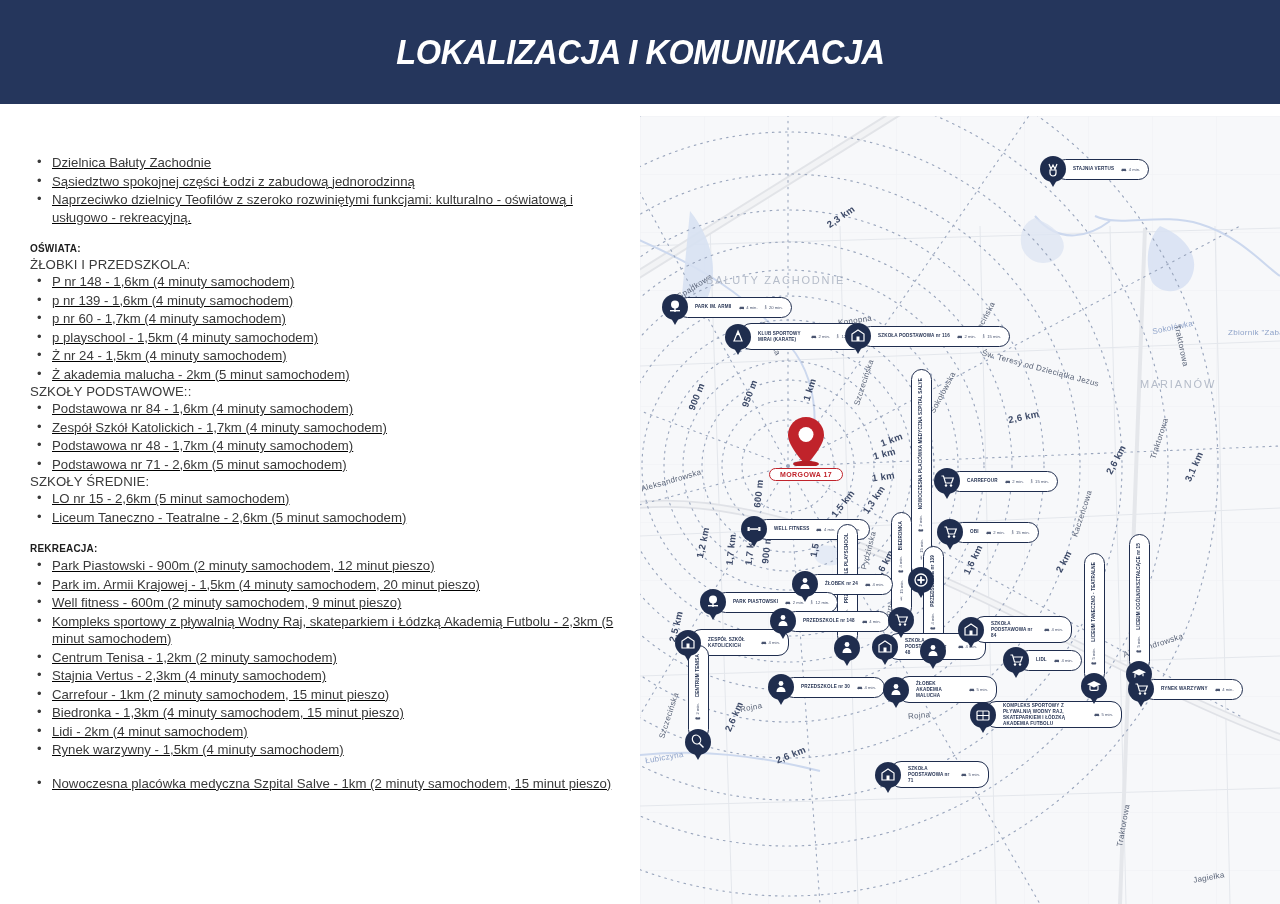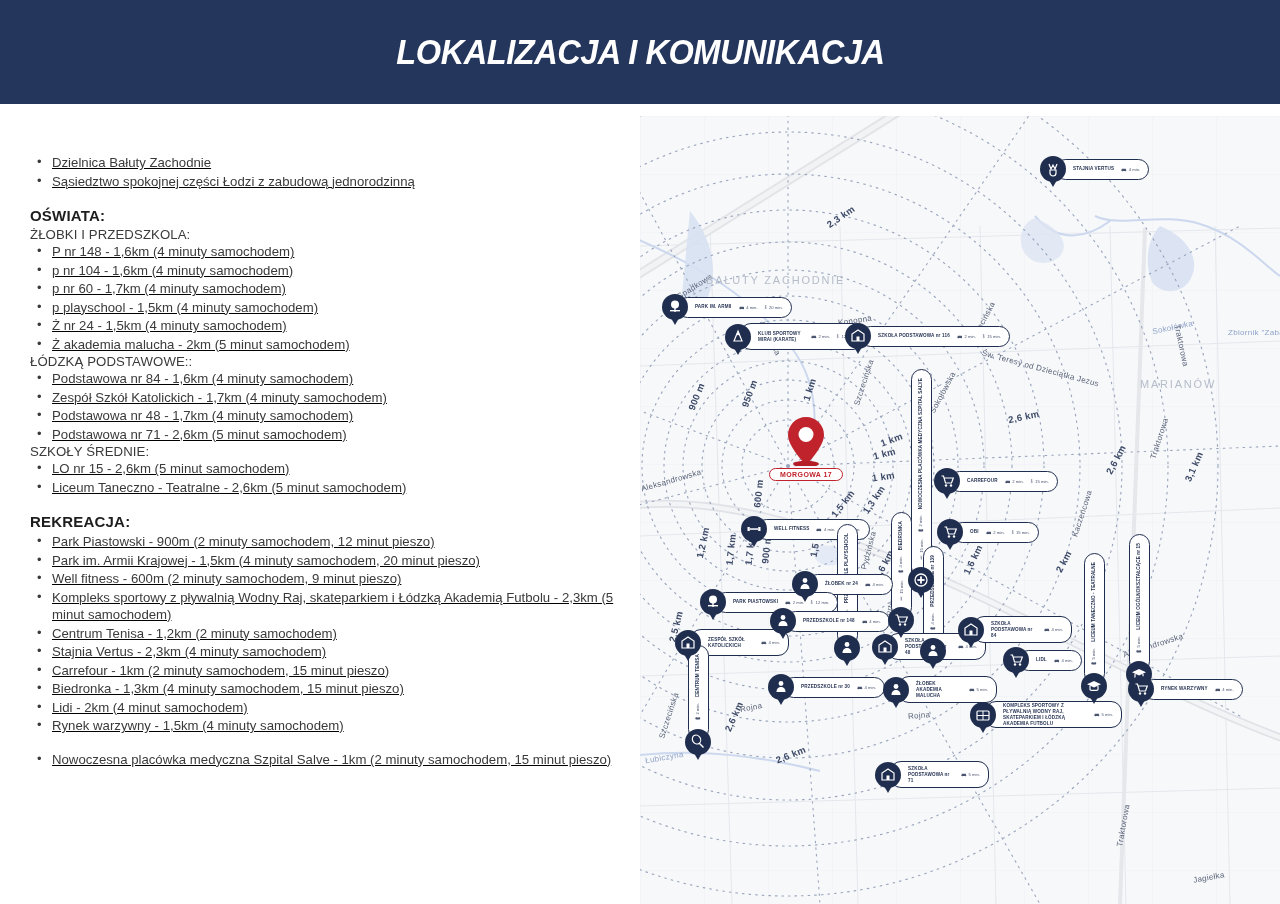--- a/index.html
+++ b/index.html
@@ -54,21 +54,21 @@
     margin-bottom: 1px;
   }
   ul.blist li::before {
     content: "\2022";
     position: absolute;
     left: 7px; top: -1px;
     font-size: 13px;
     color: #3a3a3a;
   }
   .sect-head {
-    font-size: 15px;
+    font-size: 10px;
     font-weight: bold;
     color: #1d1d1d;
     margin-top: 17px;
     margin-bottom: 3px;
     letter-spacing: 0.2px;
   }
   .sub-head {
     font-size: 13.2px;
     color: #3a3a3a;
     margin-bottom: 1px;
@@ -216,33 +216,34 @@
 <div id="page">
 
   <div class="banner">
     <div class="banner-title">LOKALIZACJA I KOMUNIKACJA</div>
   </div>
 
   <div class="content">
     <ul class="blist" id="introList">
         <li>Dzielnica Bałuty Zachodnie</li>
         <li>Sąsiedztwo spokojnej części Łodzi z zabudową jednorodzinną</li>
+        <li>Naprzeciwko dzielnicy Teofilów z szeroko rozwiniętymi funkcjami: kulturalno - oświatową i usługowo - rekreacyjną.</li>
       </ul>
 
     <div class="sect-head">OŚWIATA:</div>
     <div class="sub-head">ŻŁOBKI I PRZEDSZKOLA:</div>
     <ul class="blist" id="zlobkiList">
         <li>P nr 148 - 1,6km (4 minuty samochodem)</li>
-        <li>p nr 104 - 1,6km (4 minuty samochodem)</li>
+        <li>p nr 139 - 1,6km (4 minuty samochodem)</li>
         <li>p nr 60 - 1,7km (4 minuty samochodem)</li>
         <li>p playschool - 1,5km (4 minuty samochodem)</li>
         <li>Ż nr 24 - 1,5km (4 minuty samochodem)</li>
         <li>Ż akademia malucha - 2km (5 minut samochodem)</li>
       </ul>
-    <div class="sub-head">ŁÓDZKĄ PODSTAWOWE::</div>
+    <div class="sub-head">SZKOŁY PODSTAWOWE::</div>
     <ul class="blist" id="podstList">
         <li>Podstawowa nr 84 - 1,6km (4 minuty samochodem)</li>
         <li>Zespół Szkół Katolickich - 1,7km (4 minuty samochodem)</li>
         <li>Podstawowa nr 48 - 1,7km (4 minuty samochodem)</li>
         <li>Podstawowa nr 71 - 2,6km (5 minut samochodem)</li>
       </ul>
     <div class="sub-head">SZKOŁY ŚREDNIE:</div>
     <ul class="blist" id="sredList">
         <li>LO nr 15 - 2,6km (5 minut samochodem)</li>
         <li>Liceum Taneczno - Teatralne - 2,6km (5 minut samochodem)</li>

